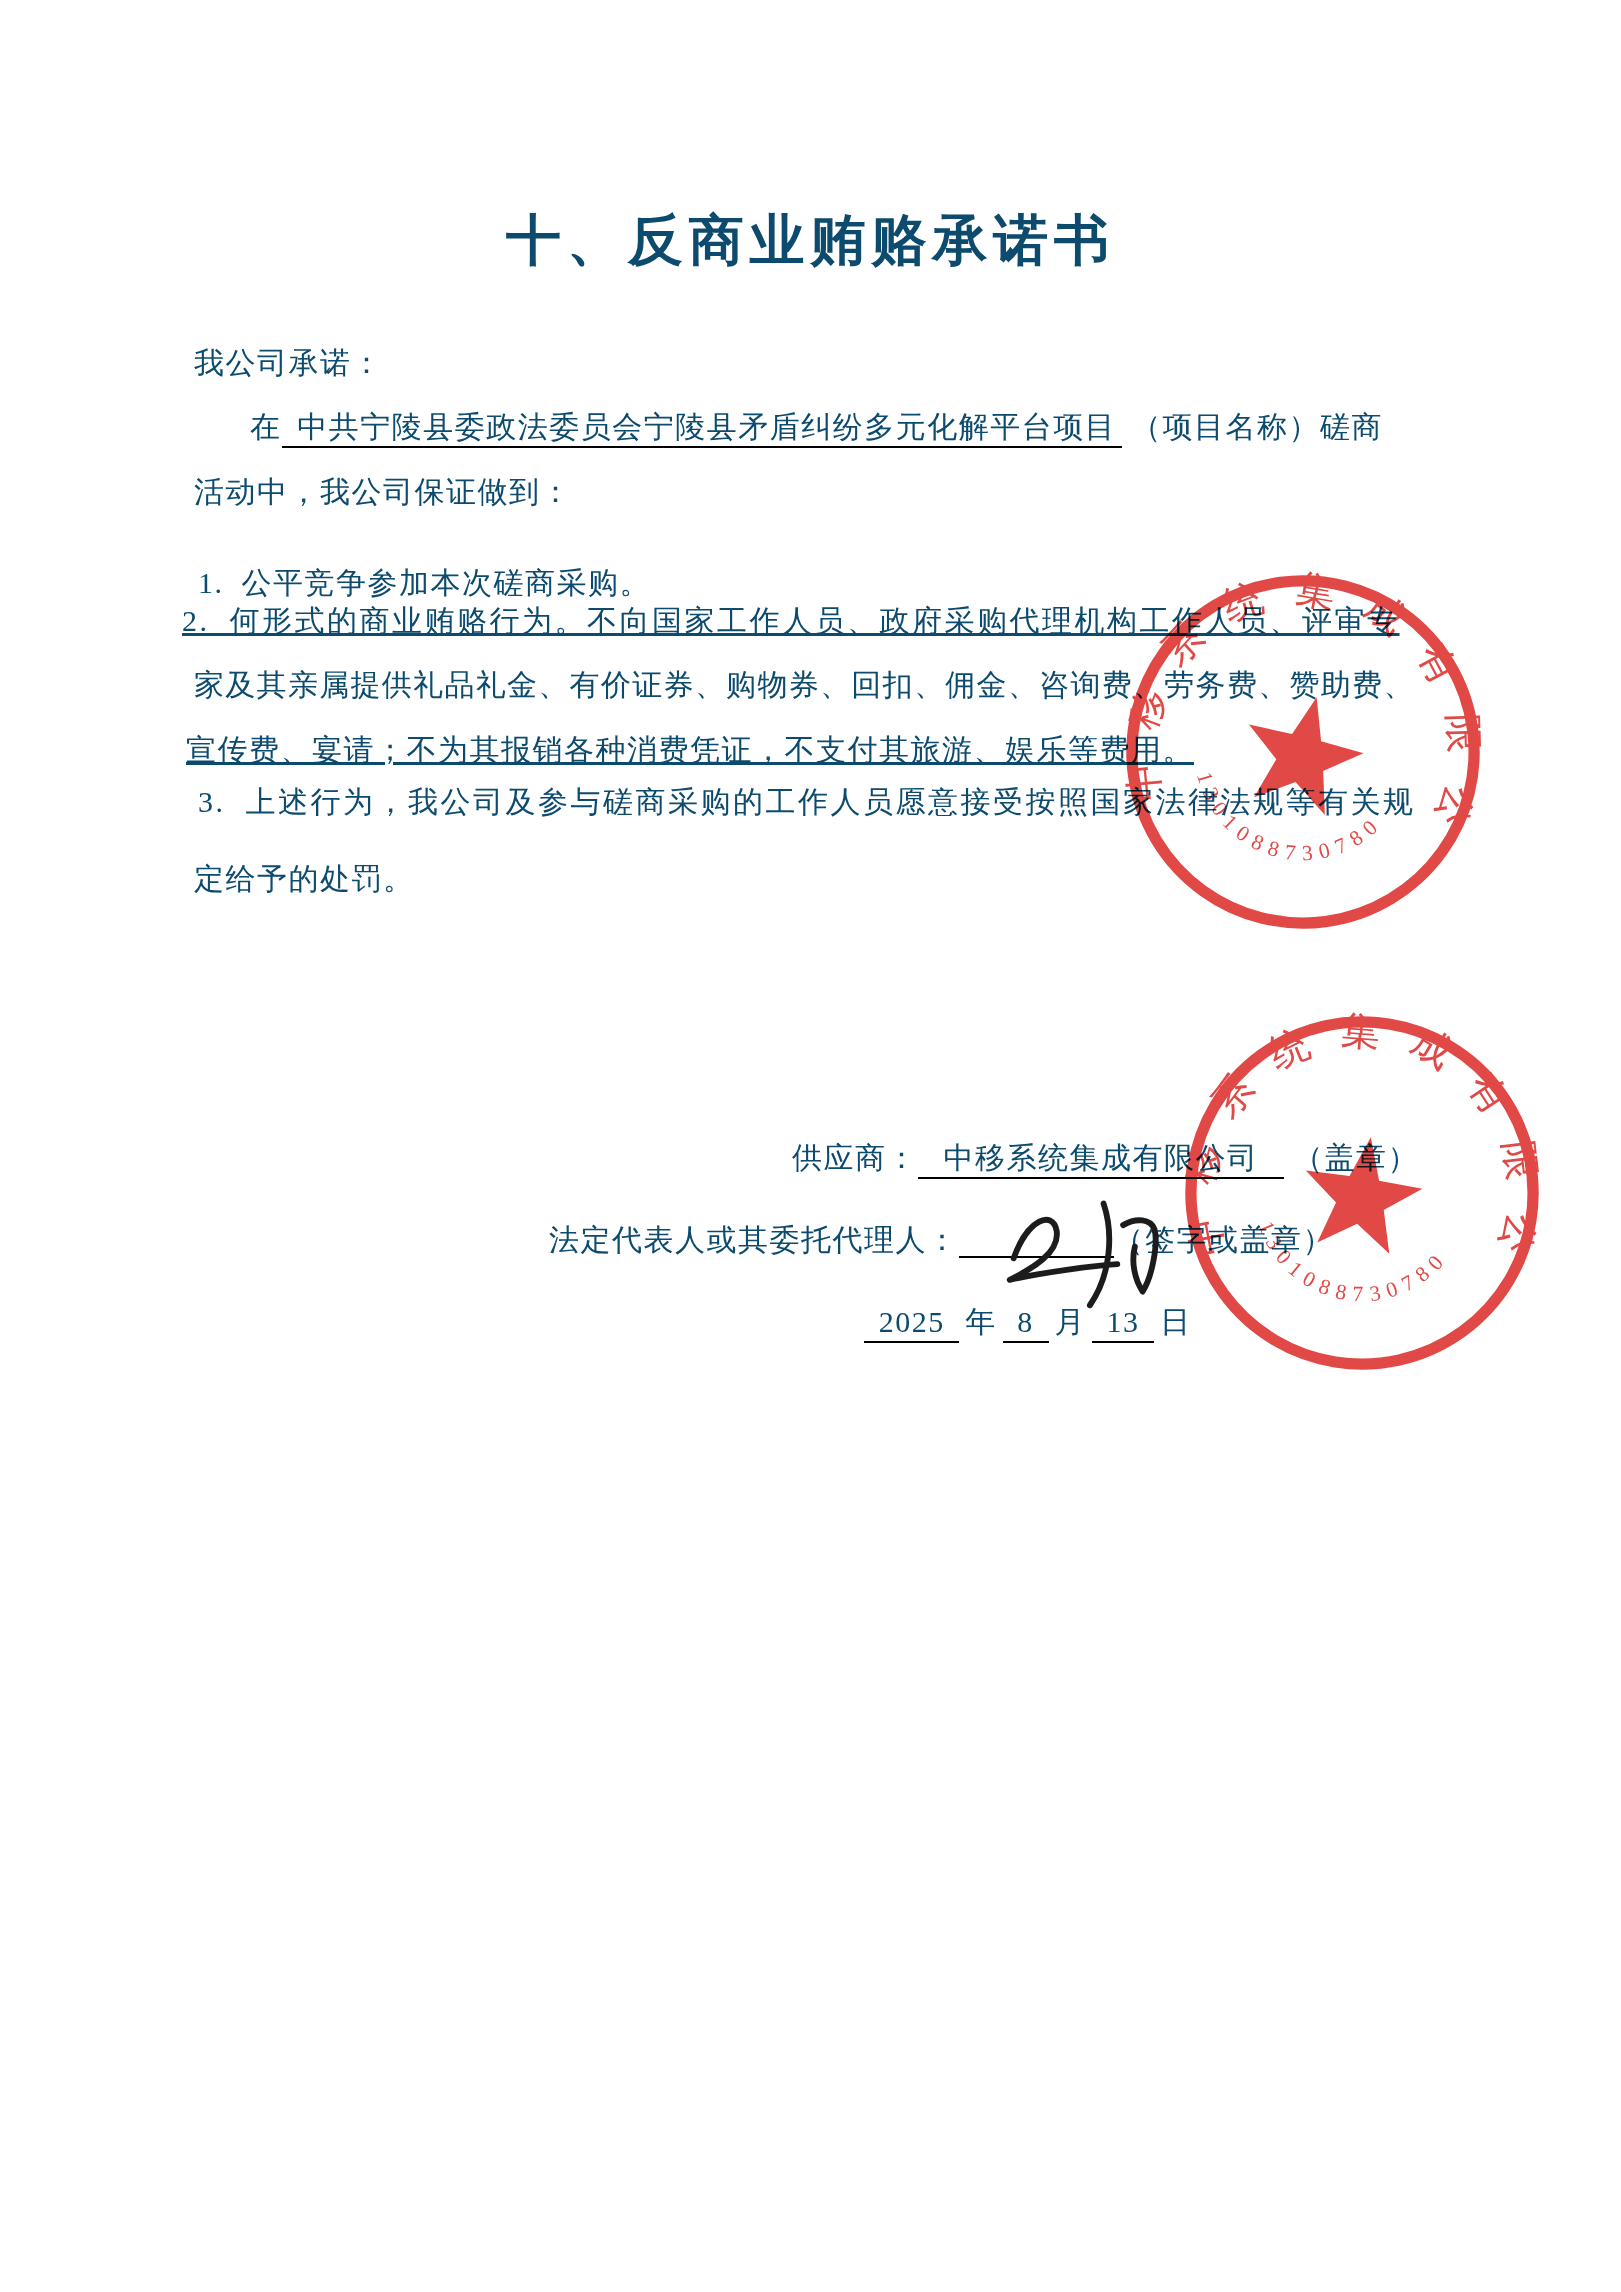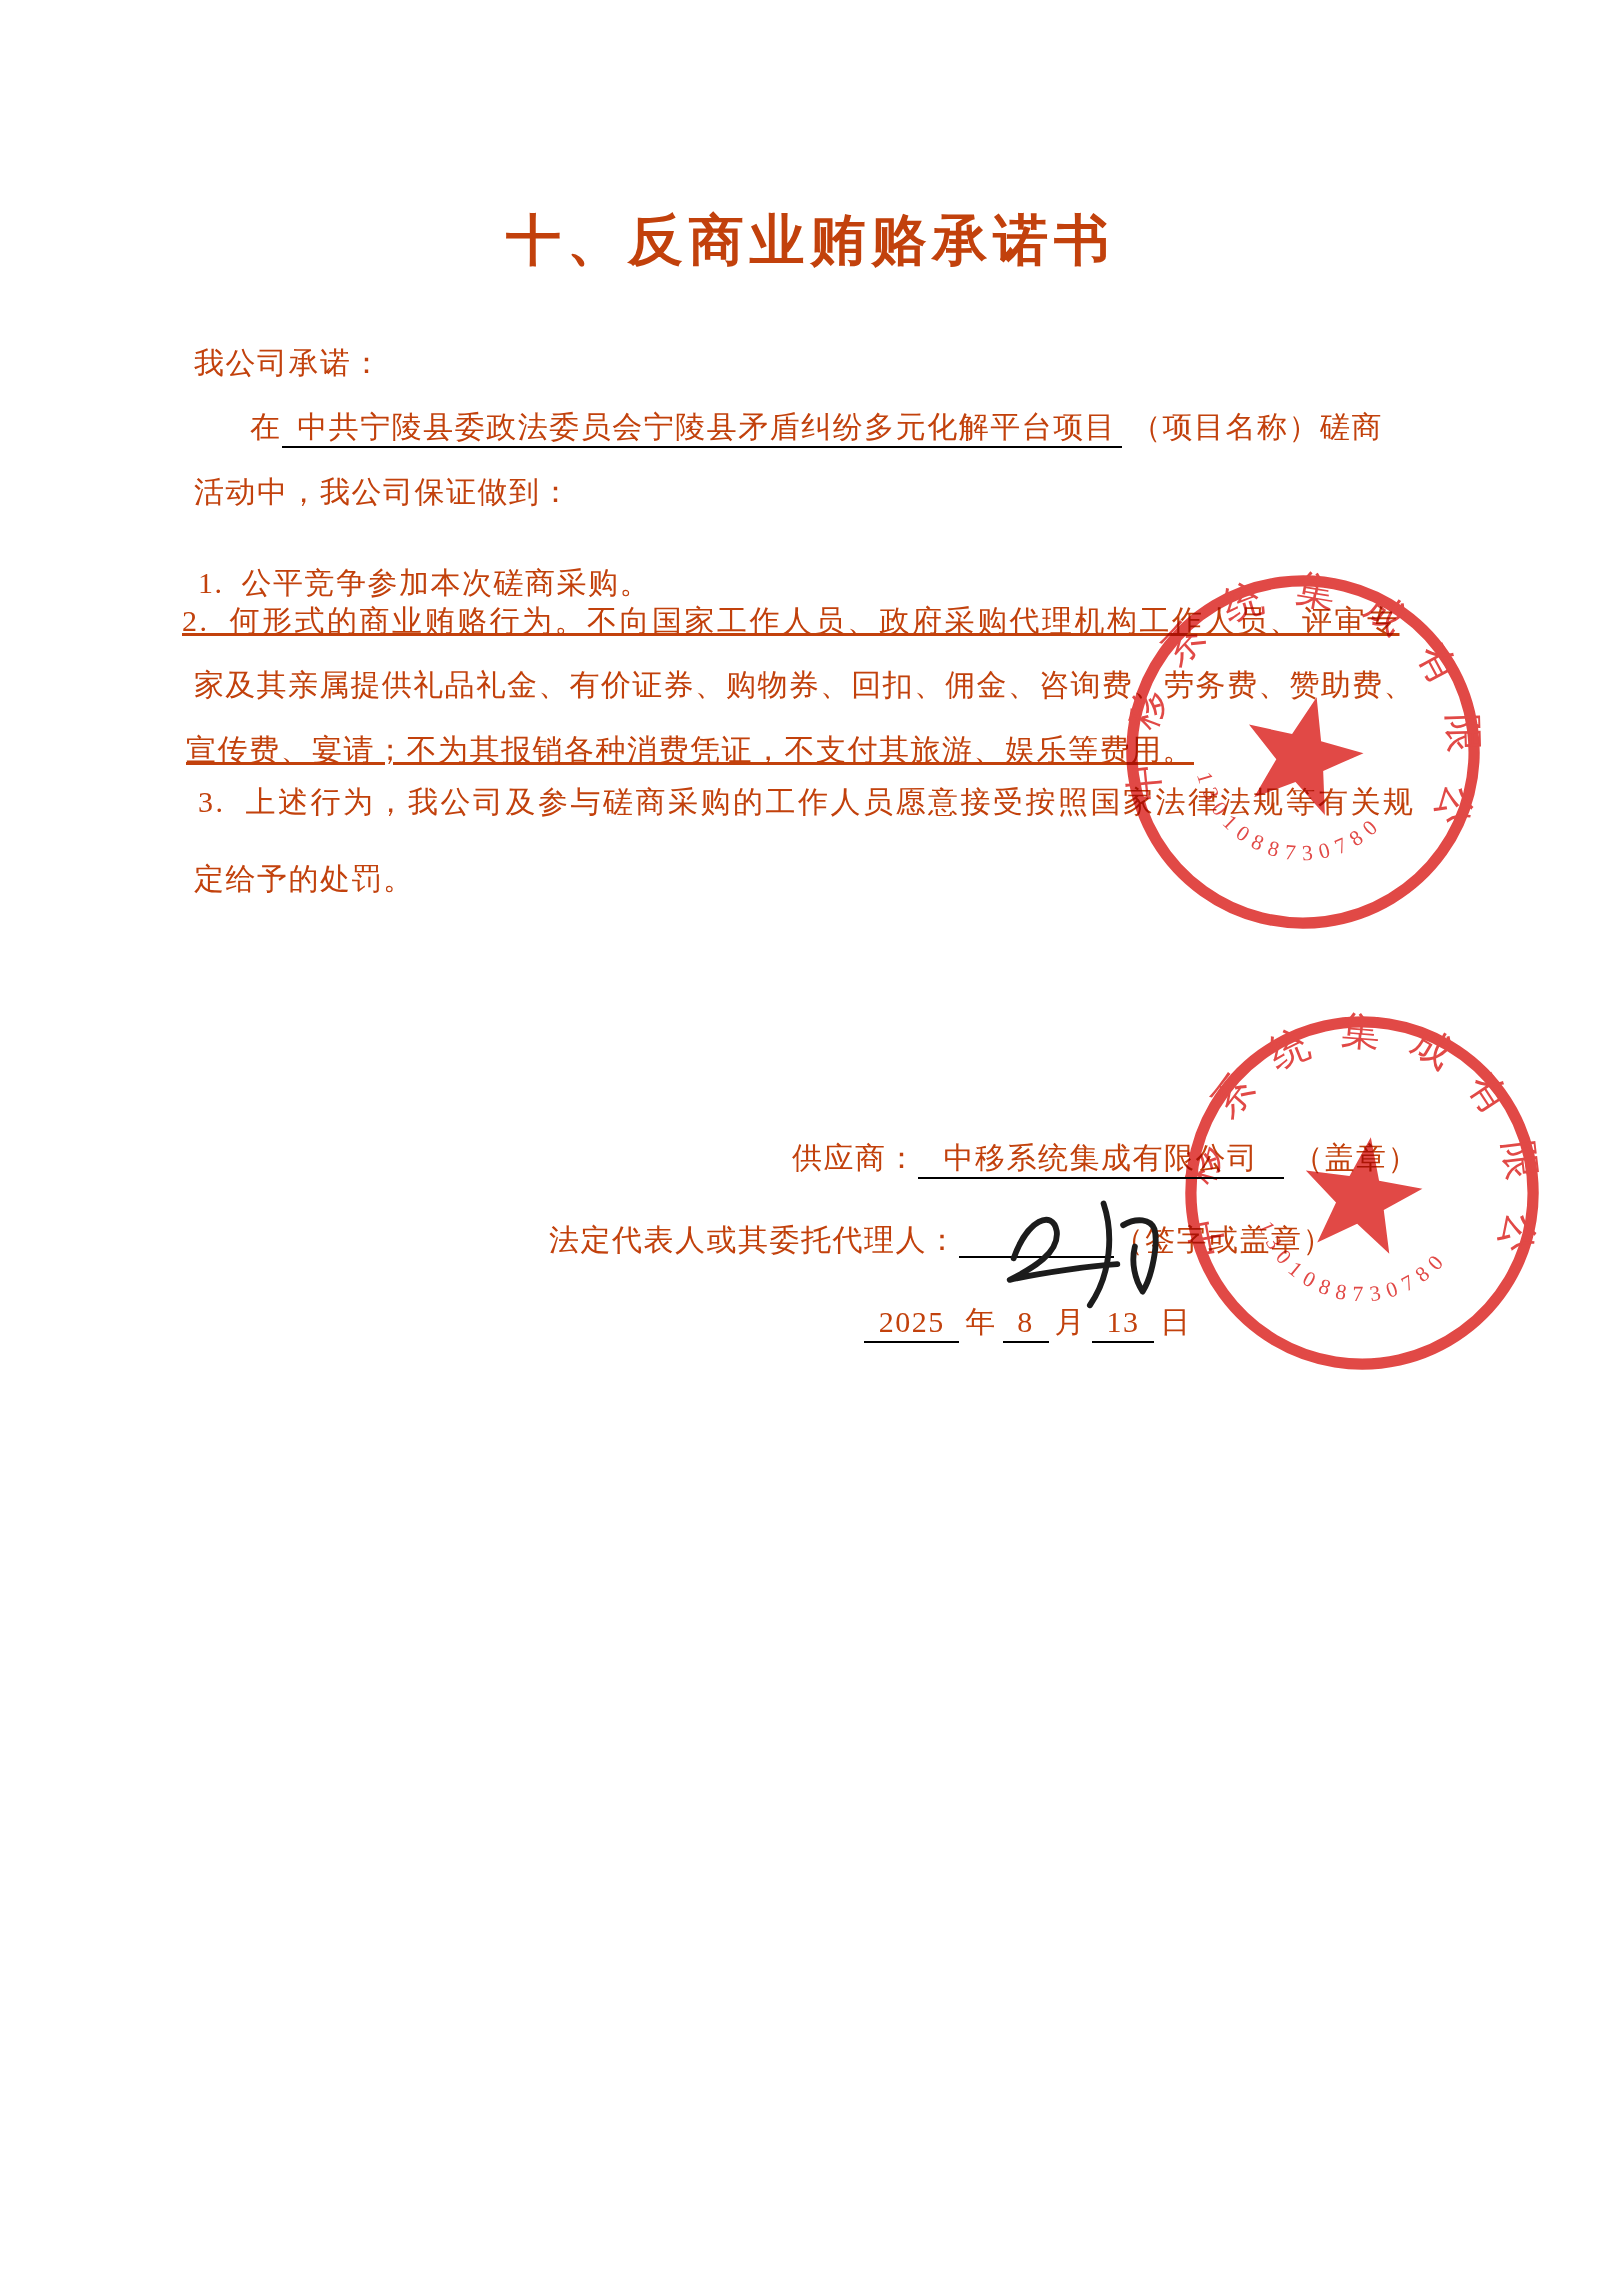--- a/index.html
+++ b/index.html
@@ -1,21 +1,21 @@
 <!DOCTYPE html>
 <html><head>
 <meta charset="utf-8">
 <style>
   html,body{margin:0;padding:0;background:#ffffff;}
   .page{
     position:relative;
     width:1621px;height:1605px;
     background:#ffffff;
     font-family:"Liberation Serif","DejaVu Serif",serif;
-    color:#c2410c;
+    color:#0c4a6e;
     overflow:hidden;
   }
   .tl{
     position:absolute;
     font-size:30px;
     letter-spacing:1.5px;
     white-space:pre;
     line-height:1.2;
   }
   .title{

